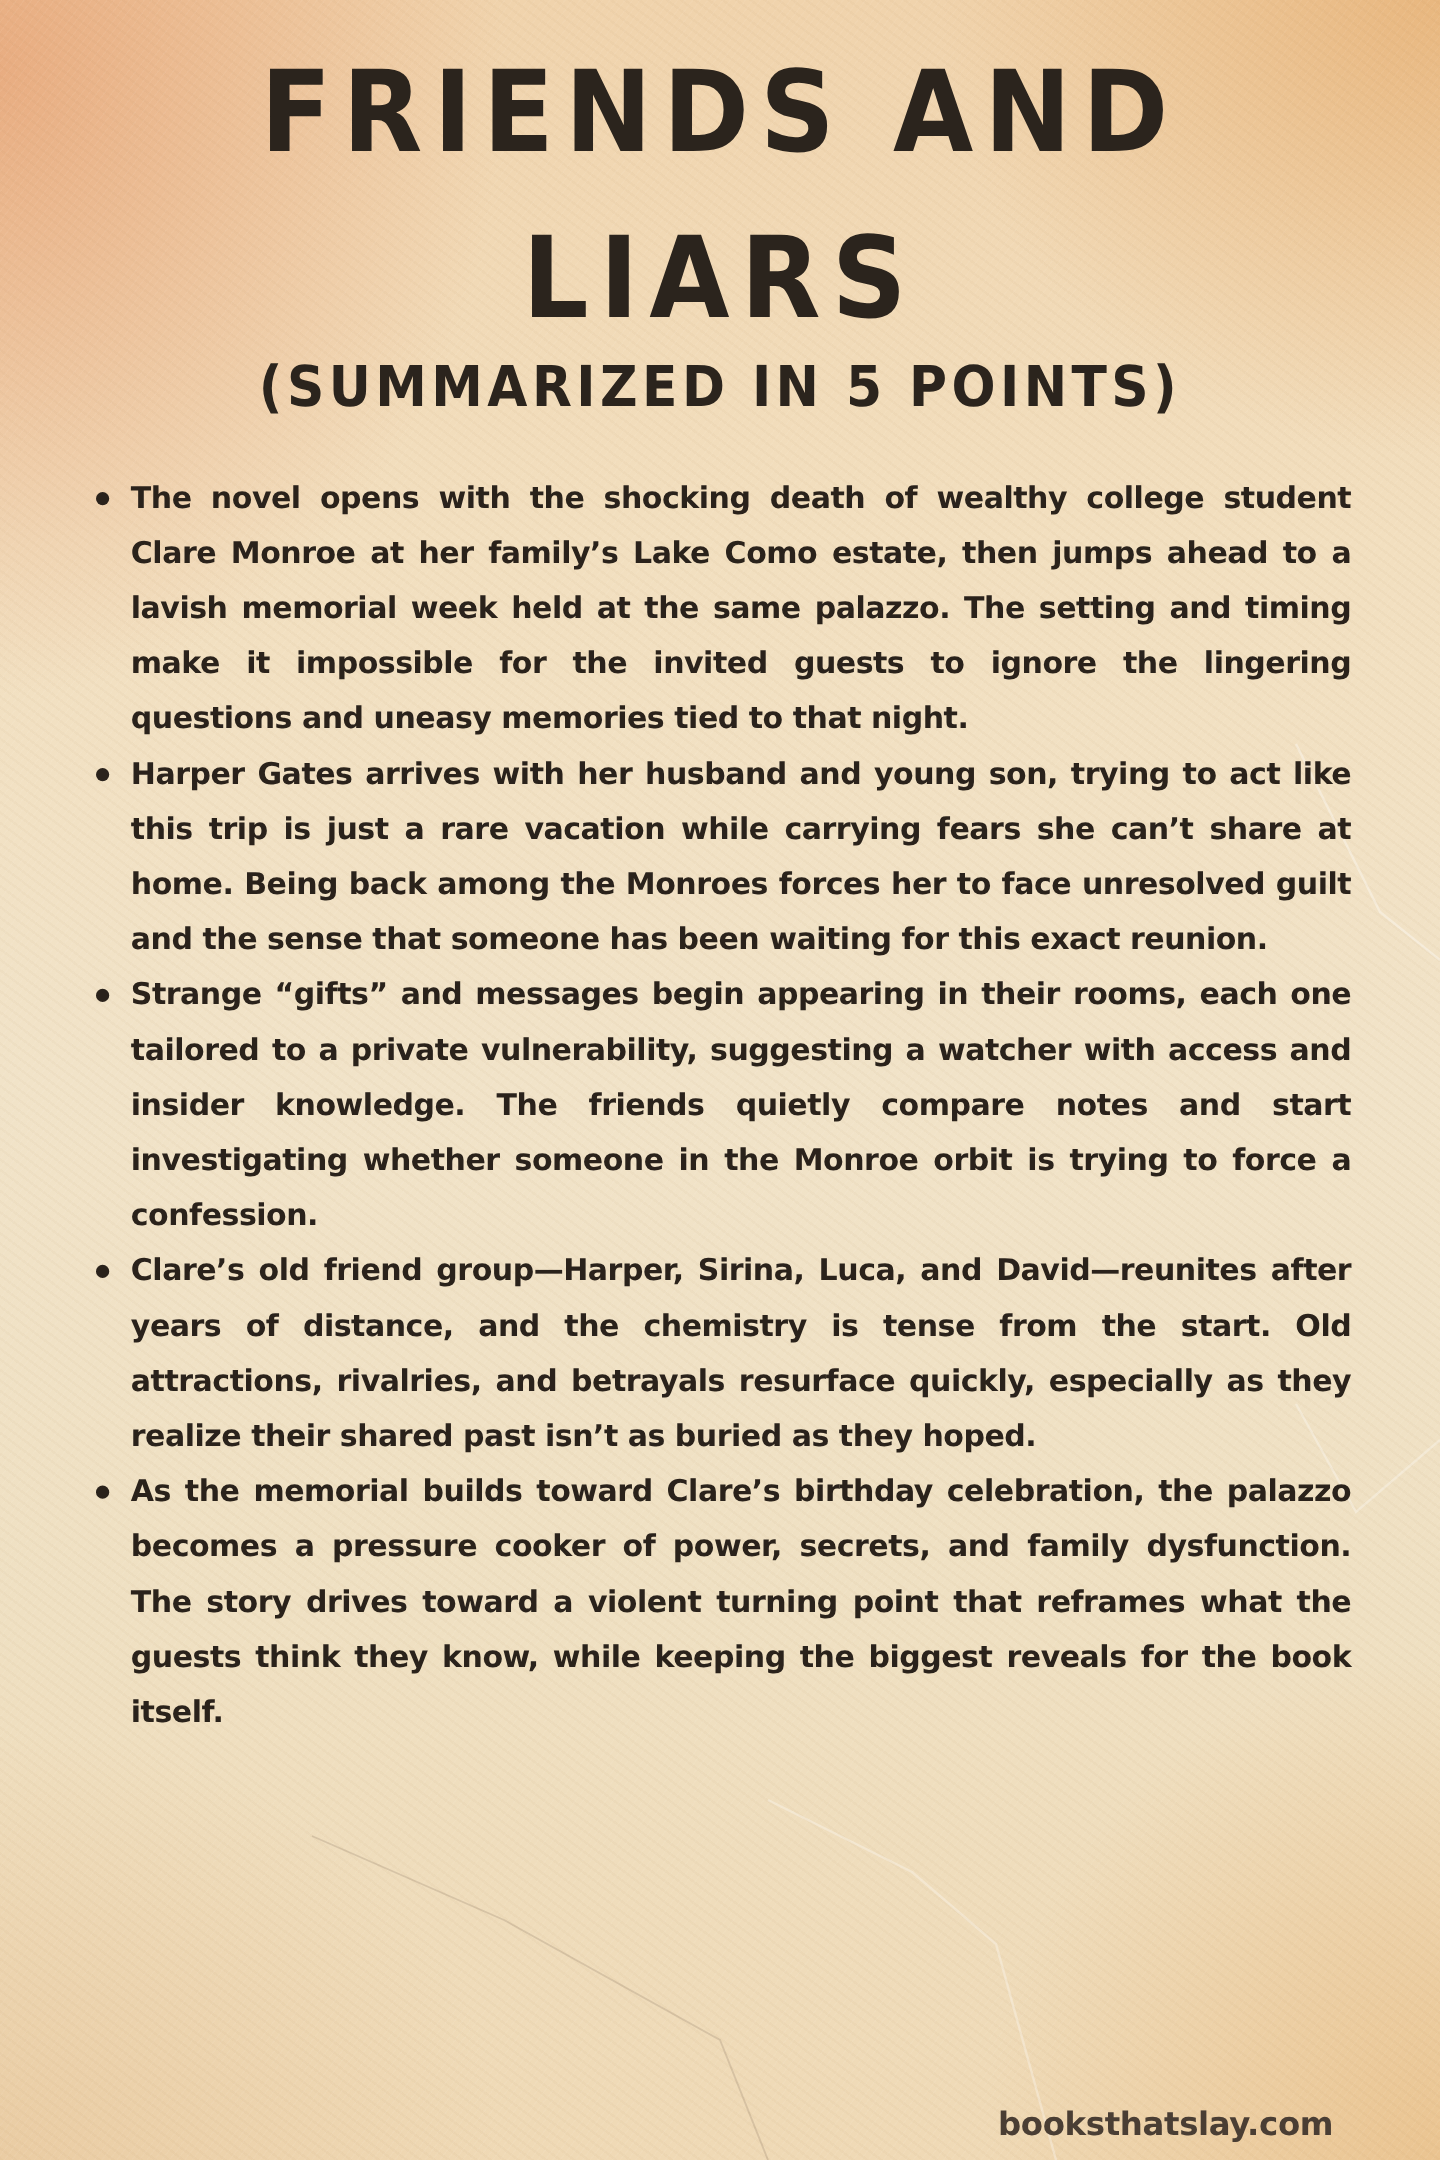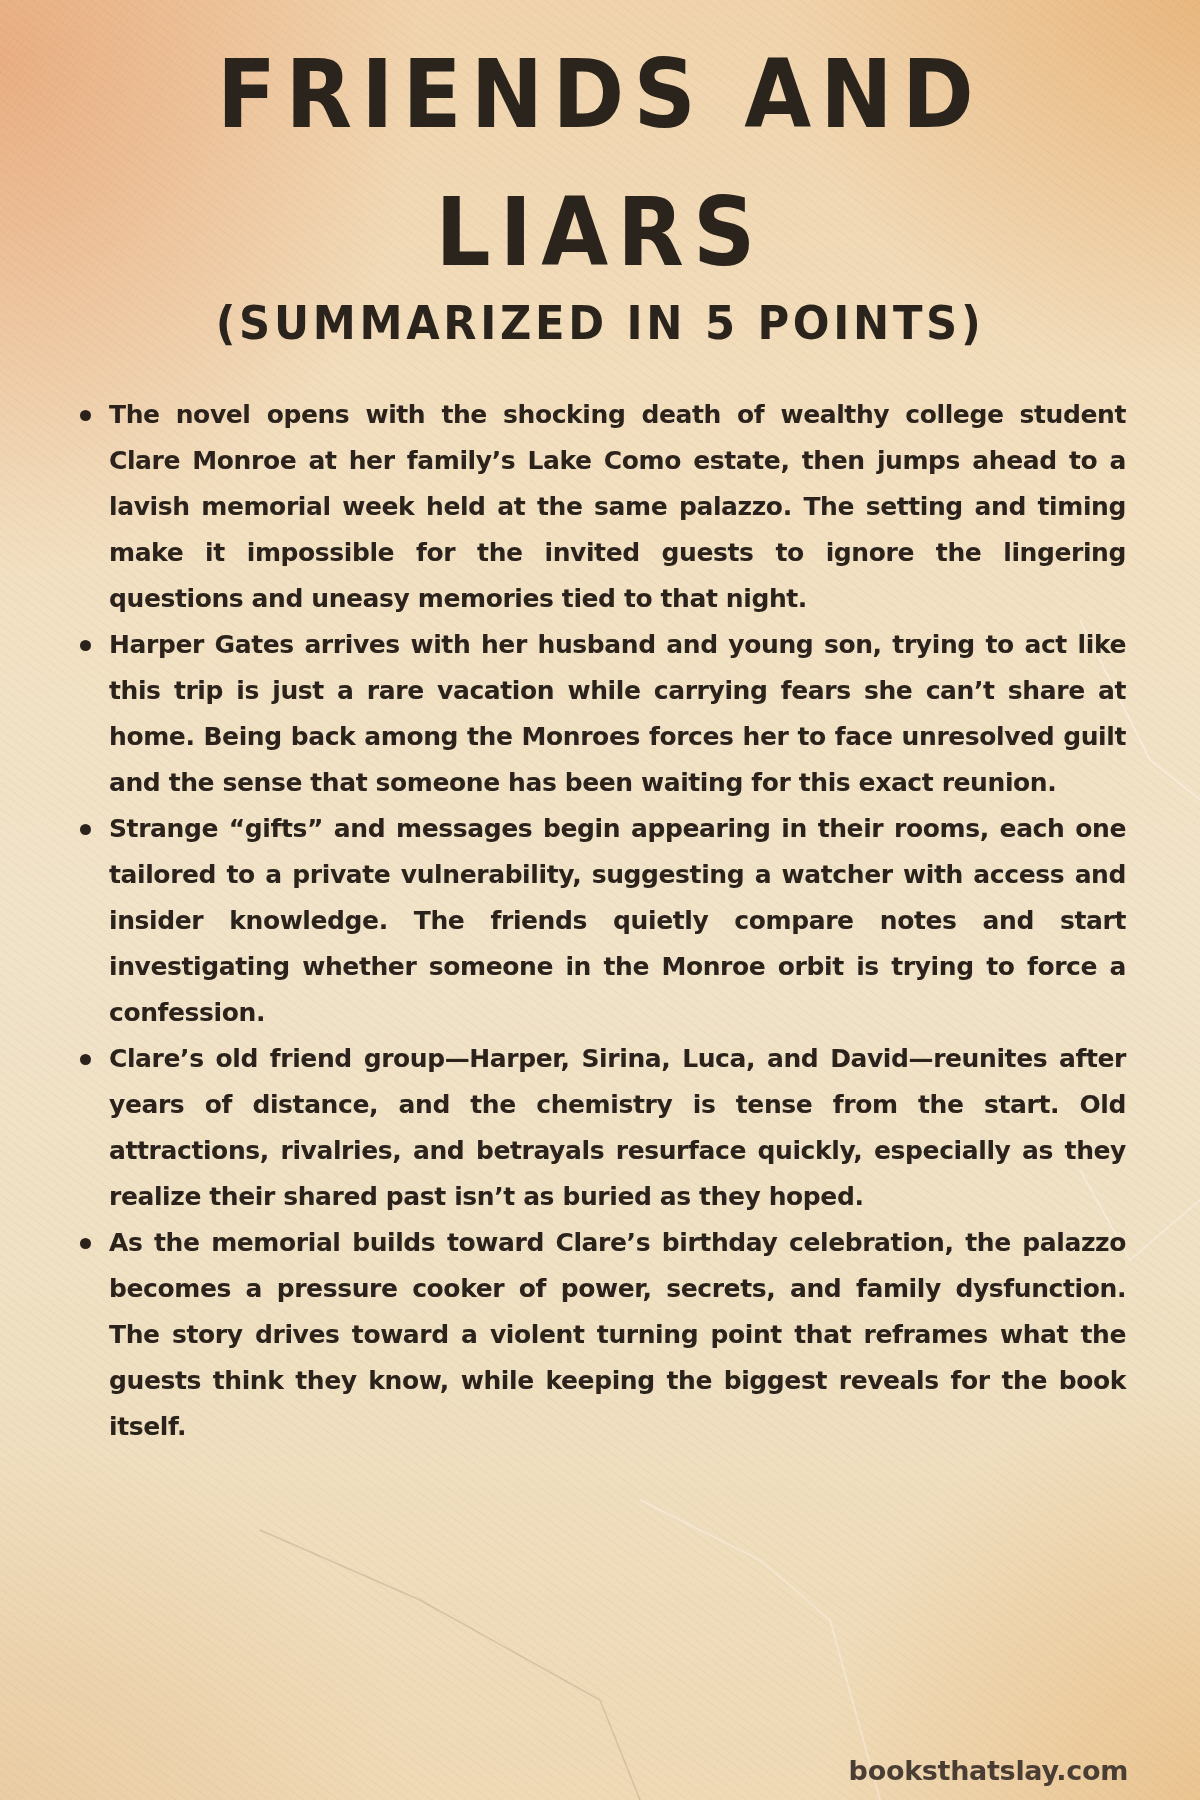--- a/index.html
+++ b/index.html
@@ -92,21 +92,21 @@
       position: absolute;
       left: 4px;
       top: 18px;
       width: 11px;
       height: 11px;
       border-radius: 50%;
       background: #2a221b;
     }
     .footer {
       position: absolute;
-      right: 72px;
+      right: 89px;
       top: 1755px;
       font-size: 27px;
       font-weight: bold;
       color: #4a3e34;
       letter-spacing: -0.3px;
     }
   </style>
 </head>
 <body>
 

